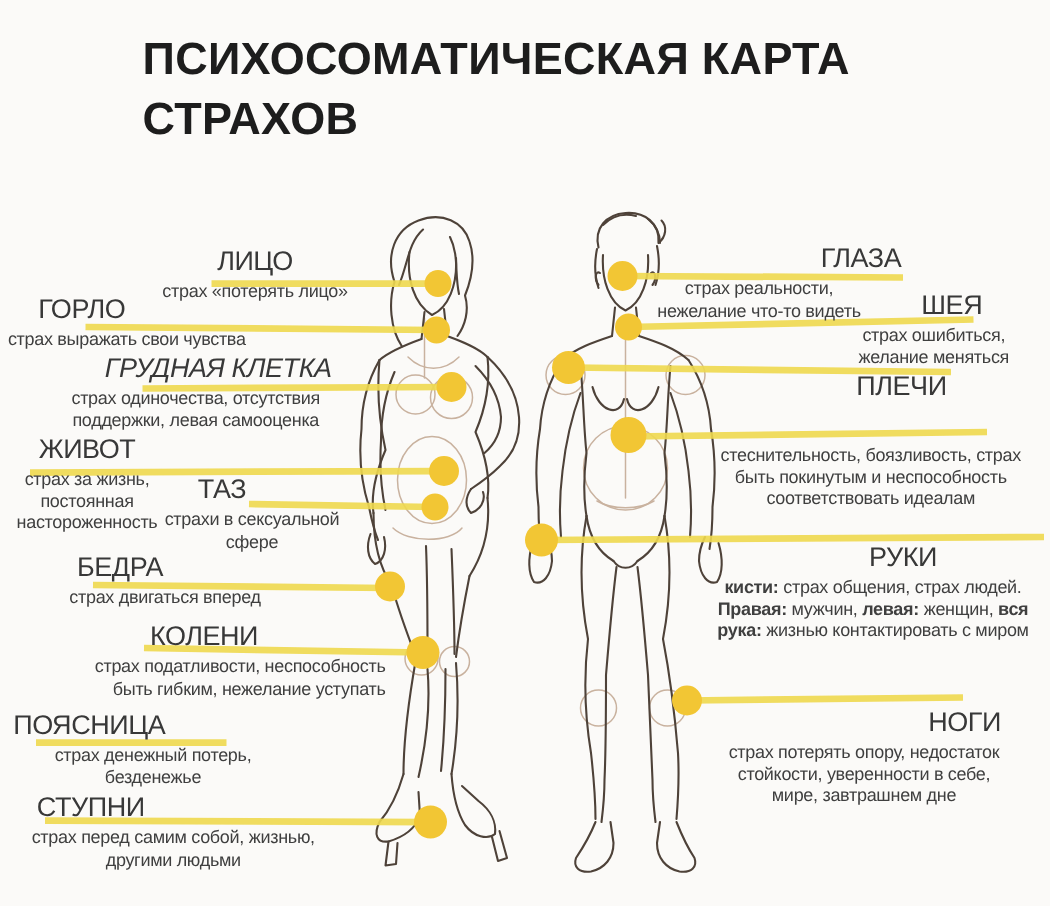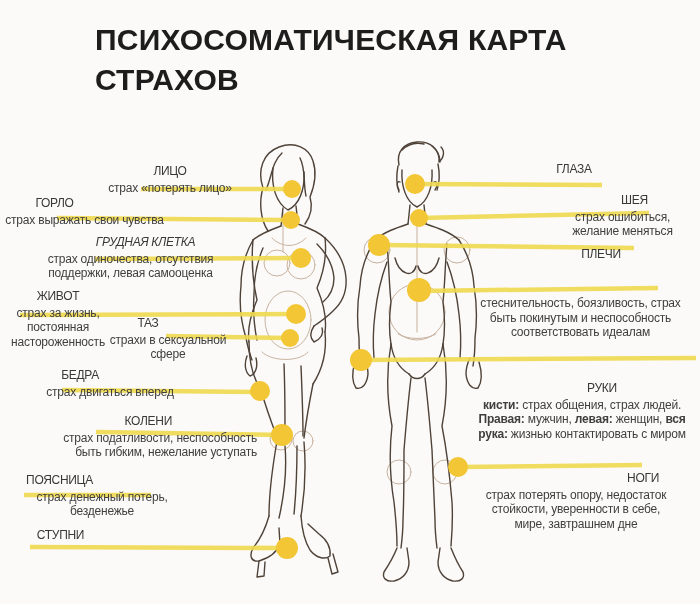--- a/index.html
+++ b/index.html
@@ -19,21 +19,21 @@
     overflow:hidden;
   }
   #figure-layer{position:absolute;left:0;top:0;z-index:0;}
   .title{
     position:absolute;left:95px;top:20px;width:550px;
     font-size:30px;font-weight:bold;line-height:1.32;
     color:var(--c-title);letter-spacing:.2px;z-index:2;
   }
   .lb{position:absolute;text-align:center;z-index:2;}
   .lbl-name{
-    display:block;font-size:12px;color:var(--c-head);
+    display:block;font-size:18px;color:var(--c-head);
     letter-spacing:-.3px;line-height:1.05;position:relative;
   }
   .lbl-desc{
     display:block;font-size:12px;color:var(--c-body);
     letter-spacing:-.2px;line-height:1.22;margin-top:3px;position:relative;
   }
   .bold{font-weight:bold;}
   .lbl-desc b{font-weight:bold;}
 
   
@@ -56,21 +56,21 @@
 
   
   #lb-eyes{left:436px;top:163px;width:140px;}
   #lb-eyes .lbl-name{left:68px;}
   #lb-neck{left:560px;top:194px;width:125px;}
   #lb-neck .lbl-name{left:12px;}
   #lb-shoulders{left:498px;top:248px;width:140px;}
   #lb-shoulders .lbl-name{left:33px;}
   #lb-diaphragm{left:478px;top:293px;width:205px;}
   #lb-diaphragm .lbl-name{left:8px;}
-  #lb-arms{left:476px;top:382px;width:212px;}
+  #lb-arms{left:476px;top:362px;width:212px;}
   #lb-arms .lbl-name{left:20px;}
   #lb-legs{left:476px;top:472px;width:200px;}
   #lb-legs .lbl-name{left:67px;}
 </style>
 </head>
 <body>
 
 <svg id="figure-layer" width="700" height="604" viewBox="0 0 700 604">
 
   <g fill="none" stroke-linecap="round" stroke-linejoin="round">
@@ -221,23 +221,25 @@
 <div class="lb" id="lb-knees">
   <span class="lbl-name">КОЛЕНИ</span>
   <span class="lbl-desc">страх податливости, неспособность быть гибким, нежелание уступать</span>
 </div>
 <div class="lb" id="lb-lowerback">
   <span class="lbl-name">ПОЯСНИЦА</span>
   <span class="lbl-desc">страх денежный потерь, безденежье</span>
 </div>
 <div class="lb" id="lb-feet">
   <span class="lbl-name">СТУПНИ</span>
+  <span class="lbl-desc">страх перед самим собой, жизнью, другими людьми</span>
 </div>
 <div class="lb" id="lb-eyes">
   <span class="lbl-name">ГЛАЗА</span>
+  <span class="lbl-desc">страх реальности, нежелание что-то видеть</span>
 </div>
 <div class="lb" id="lb-neck">
   <span class="lbl-name">ШЕЯ</span>
   <span class="lbl-desc">страх ошибиться, желание меняться</span>
 </div>
 <div class="lb" id="lb-shoulders">
   <span class="lbl-name">ПЛЕЧИ</span>
 </div>
 <div class="lb" id="lb-diaphragm">
   <span class="lbl-desc">стеснительность, боязливость, страх быть покинутым и неспособность соответствовать идеалам</span>

